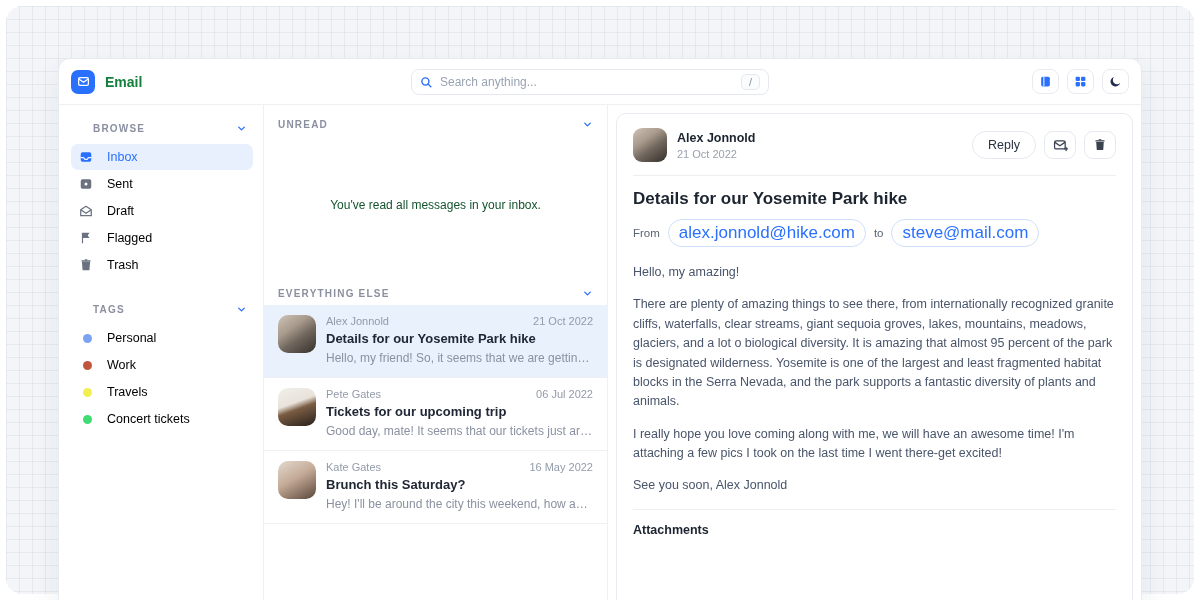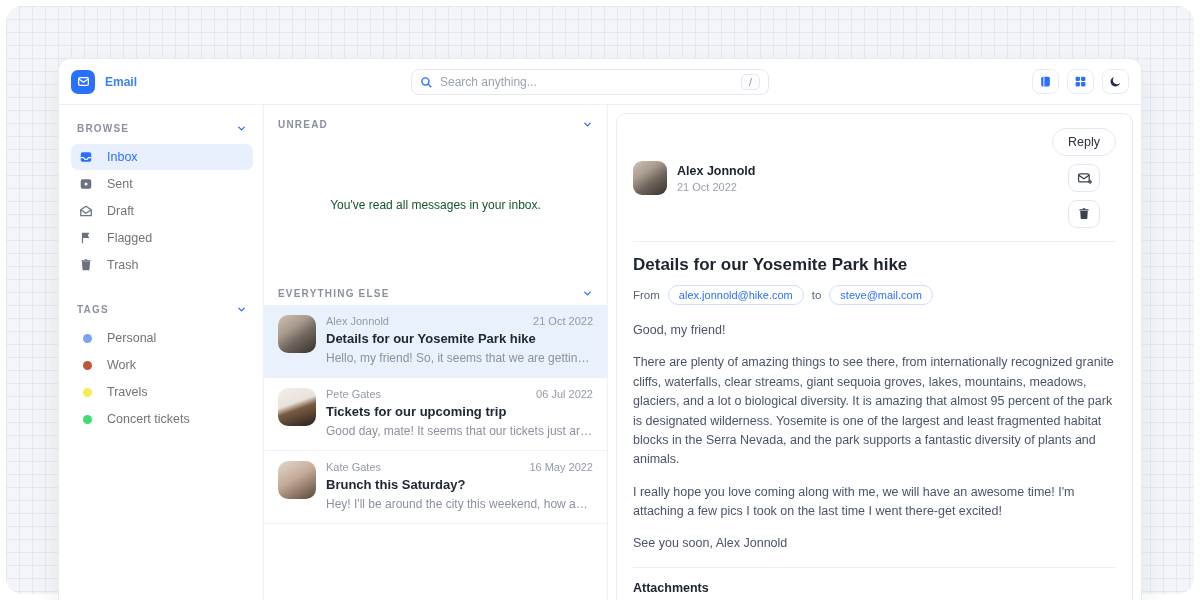--- a/index.html
+++ b/index.html
@@ -12,45 +12,45 @@
     background-size:13px 13px; }
   .app-card { position:absolute; left:58px; top:58px; width:1084px; height:600px;
     background:#fff; border:1px solid #e7eaef; border-radius:12px;
     box-shadow:0 12px 32px rgba(25,39,70,.07); overflow:hidden; }
 
   
   .topbar { height:46px; border-bottom:1px solid #eef0f3; display:flex; align-items:center;
     padding:0 12px; position:relative; }
   .logo { width:24px; height:24px; border-radius:7px; background:#2a70ff; display:flex;
     align-items:center; justify-content:center; }
-  .app-title { margin-left:10px; font-size:12px; font-weight:bold; color:#3b82f6; }
+  .app-title { margin-left:10px; font-size:14px; font-weight:bold; color:#15803d; }
   .searchbar { position:absolute; left:352px; top:10px; width:358px; height:21px;
     border:1px solid #e5e8ee; border-radius:8px; display:flex; align-items:center;
     padding:12px 8px; background:#fff; }
   .searchbar input { border:none; outline:none; flex:1; font-size:12px; color:#3a4354;
     margin-left:7px; font-family:"Liberation Sans", sans-serif; }
   .searchbar input::placeholder { color:#9aa3b2; }
   .slash-badge { font-size:11px; color:#8a93a2; border:1px solid #e5e8ee; border-radius:5px;
     padding:1px 7px; background:#fbfcfd; }
   .topbar-actions { margin-left:auto; display:flex; gap:8px; }
   .icon-btn { width:27px; height:25px; border:1px solid #e7eaef; border-radius:8px;
     background:#fff; display:flex; align-items:center; justify-content:center; cursor:pointer; }
 
   
   .content { display:flex; height:554px; }
   .sidebar { width:204px; padding:14px 10px 0 12px; }
   .maillist { width:345px; border-left:1px solid #eef0f3; border-right:1px solid #eef0f3; }
   .detail-area { flex:1; padding:8px; }
 
   
   .sec-head { display:flex; align-items:flex-end; justify-content:space-between;
-    padding:4px 6px 10px 6px; }
+    padding:4px 6px 10px 6px;margin-left:16px; }
   .sec-label { font-size:10px; font-weight:bold; letter-spacing:1.2px; color:#8a90a0; }
   .side-item { display:flex; align-items:center; height:26px; padding:0 8px; border-radius:7px;
-    margin-bottom:1px; cursor:pointer; color:#737373; }
+    margin-bottom:1px; cursor:pointer; color:#000000; }
   .side-item .s-icon { width:16px; display:flex; margin-right:12px; color:#6a7280; }
   .side-item span.lbl { font-size:12.5px; }
   .side-item.selected { background:#e9f0fd; color:#2a70ff; }
   .side-item.selected .s-icon { color:#2a70ff; }
   .tags-block { margin-top:22px; }
   .tag-dot { width:9px; height:9px; border-radius:50%; margin:0 15px 0 4px; }
 
   
   .ml-sec-head { display:flex; justify-content:space-between;
     padding:14px 14px 6px 14px; }
@@ -73,31 +73,31 @@
   .av-kate { background:linear-gradient(150deg,#e3d9cf 0%,#c4ab97 45%,#8a7364 75%,#574738 100%); }
 
   
   .detail-card { background:#fff; border:1px solid #e7eaef; border-radius:10px;
     padding:14px 16px; height:546px; }
   .d-head { display:flex; align-items:center; }
   .d-avatar { width:34px; height:34px; border-radius:9px; flex:none; }
   .d-who { margin-left:10px; }
   .d-name { font-size:12.5px; font-weight:bold; color:#1c2430; }
   .d-date { font-size:11px; color:#9aa1ae; margin-top:3px; }
-  .d-actions { margin-left:auto; display:flex; gap:8px; align-items:center;flex-direction:column; }
+  .d-actions { margin-left:auto; display:flex; gap:8px; align-items:center; }
   .reply-btn { border:1px solid #e5e8ee; border-radius:15px; background:#fff; padding:6px 15px;
     font-size:12.5px; color:#2a3342; font-family:"Liberation Sans",sans-serif; cursor:pointer; }
   .d-icon-btn { width:32px; height:28px; border:1px solid #e5e8ee; border-radius:9px;
     background:#fff; display:flex; align-items:center; justify-content:center; cursor:pointer;
     color:#3a4250; }
   .divider { height:1px; background:#eceef2; margin:13px 0; }
   .d-subject { font-size:17px; font-weight:bold; color:#1c2430; margin-top:3px; }
   .d-meta { display:flex; align-items:center; gap:8px; margin-top:10px; }
   .meta-label { font-size:11.5px; color:#5b6472; }
-  .email-pill { border:1px solid #cfdefb; border-radius:999px; color:#2a70ff; font-size:11px;
+  .email-pill { border:1px solid #cfdefb; border-radius:999px; color:#2a70ff; font-size:17px;
     padding:3px 10px; cursor:pointer; background:#fff; }
   .d-body { margin-top:16px; }
   .d-body p { font-size:12.5px; line-height:1.55; color:#49556b; margin-bottom:13px; }
   .attach-title { font-size:12.5px; font-weight:bold; color:#1c2430; margin:2px 0 12px 0; }
   svg { display:block; }
 </style>
 </head>
 <body>
 
 <div class="frame"></div>
@@ -341,21 +341,21 @@
         <div class="d-subject">Details for our Yosemite Park hike</div>
 
         <div class="d-meta">
           <span class="meta-label">From</span>
           <span class="email-pill">alex.jonnold@hike.com</span>
           <span class="meta-label">to</span>
           <span class="email-pill">steve@mail.com</span>
         </div>
 
         <div class="d-body">
-          <p>Good, my friend!</p>
+          <p>Hello, my amazing!</p>
           <p>There are plenty of amazing things to see there, from internationally recognized granite cliffs, waterfalls, clear streams, giant sequoia groves, lakes, mountains, meadows, glaciers, and a lot o biological diversity. It is amazing that almost 95 percent of the park is designated wilderness. Yosemite is one of the largest and least fragmented habitat blocks in the Serra Nevada, and the park supports a fantastic diversity of plants and animals.</p>
           <p>I really hope you love coming along with me, we will have an awesome time! I'm attaching a few pics I took on the last time I went there-get excited!</p>
           <p>See you soon, Alex Jonnold</p>
         </div>
 
         <div class="divider"></div>
 
         <div class="attach-title">Attachments</div>
 
       </div>

